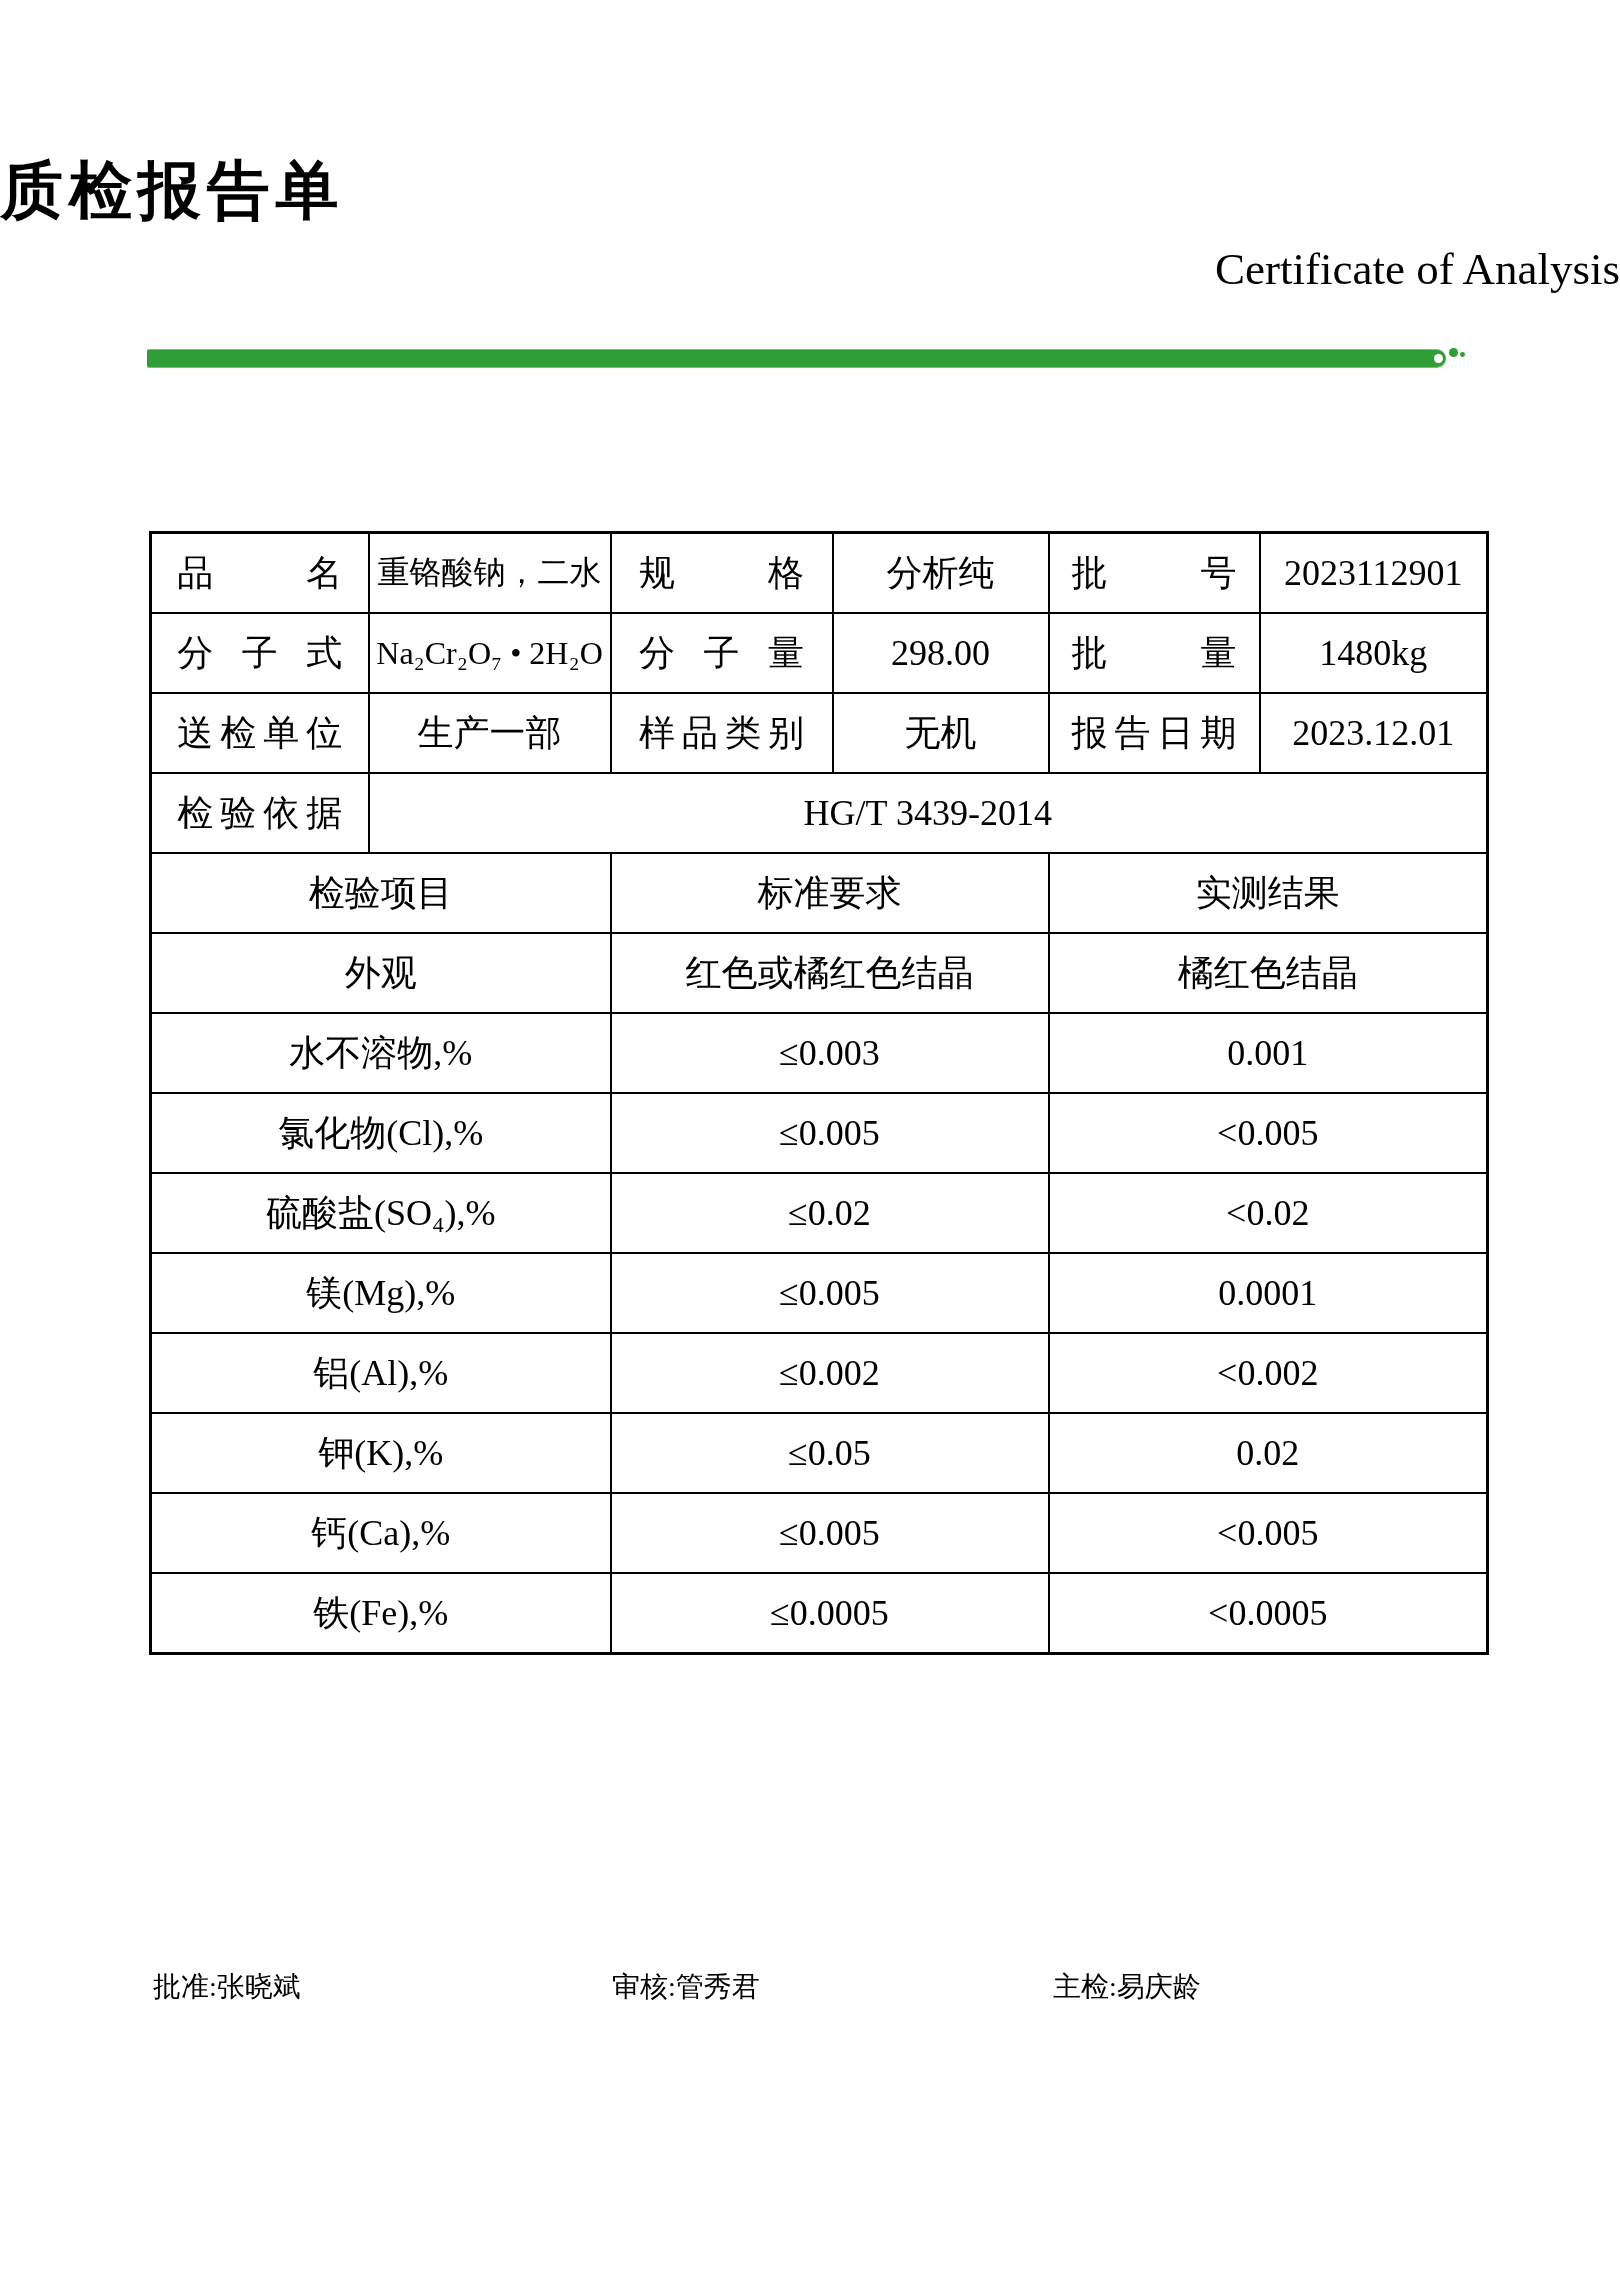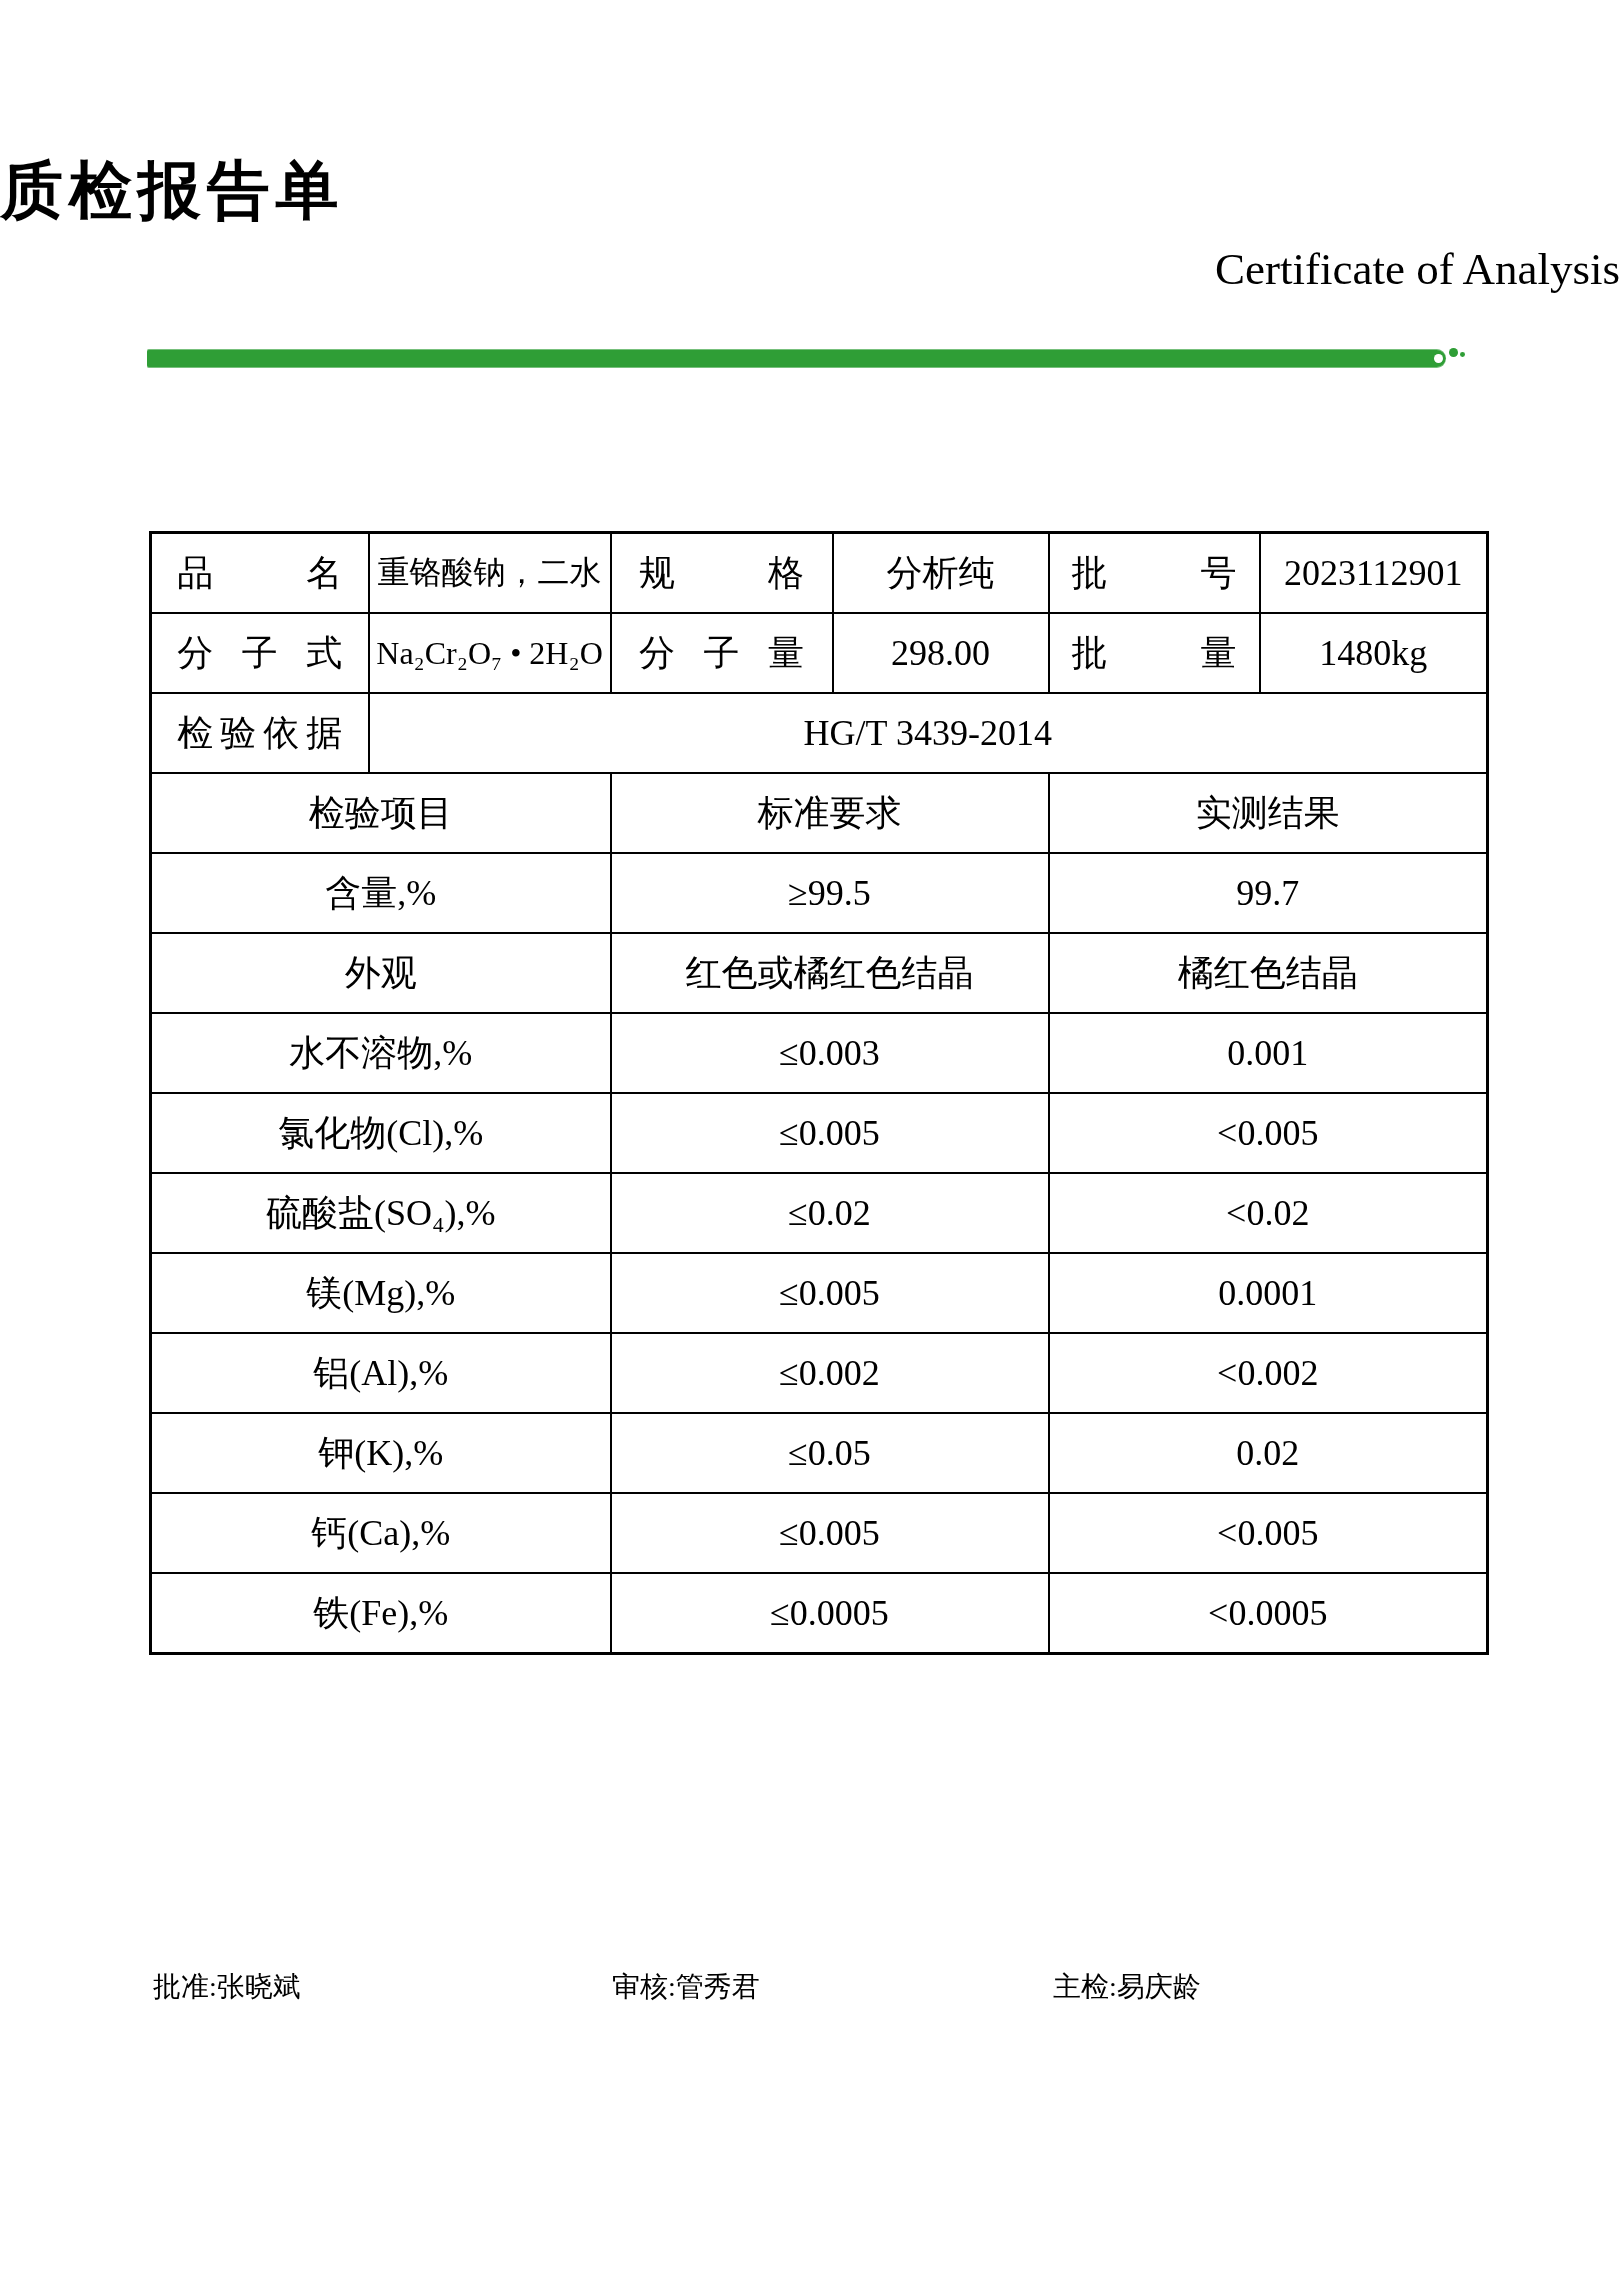--- a/index.html
+++ b/index.html
@@ -92,39 +92,48 @@
       <td>
             <div class="jl">分子量</div>
           </td>
       <td>298.00</td>
       <td>
             <div class="jl">批量</div>
           </td>
       <td>1480kg</td>
     </tr>
 
+    <tr>
+      <td>
+            <div class="jl">送检单位</div>
+          </td>
+      <td>生产一部</td>
+      <td>
+            <div class="jl">样品类别</div>
+          </td>
+      <td>无机</td>
+      <td>
+            <div class="jl">报告日期</div>
+          </td>
+      <td>2023.12.01</td>
+    </tr>
 
     <tr>
       <td>
             <div class="jl">检验依据</div>
           </td>
       <td colspan="5">HG/T 3439-2014</td>
     </tr>
 
     <tr>
       <td colspan="2">检验项目</td>
       <td colspan="2">标准要求</td>
       <td colspan="2">实测结果</td>
     </tr>
 
-    <tr>
-      <td colspan="2">含量,%</td>
-      <td colspan="2">≥99.5</td>
-      <td colspan="2">99.7</td>
-    </tr>
     <tr>
       <td colspan="2">外观</td>
       <td colspan="2">红色或橘红色结晶</td>
       <td colspan="2">橘红色结晶</td>
     </tr>
     <tr>
       <td colspan="2">水不溶物,%</td>
       <td colspan="2">≤0.003</td>
       <td colspan="2">0.001</td>
     </tr>

